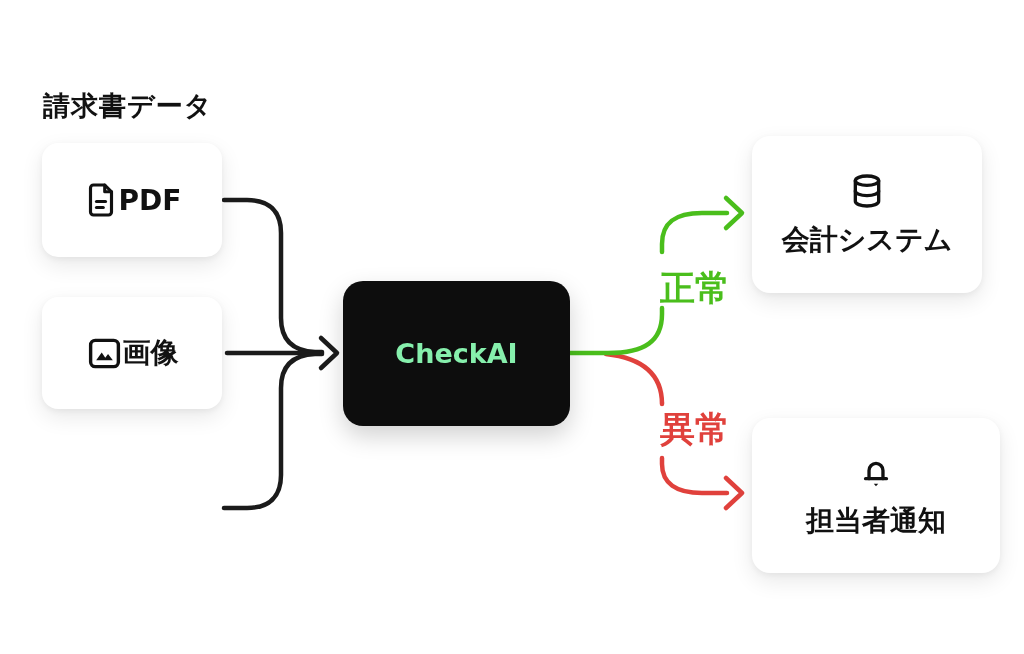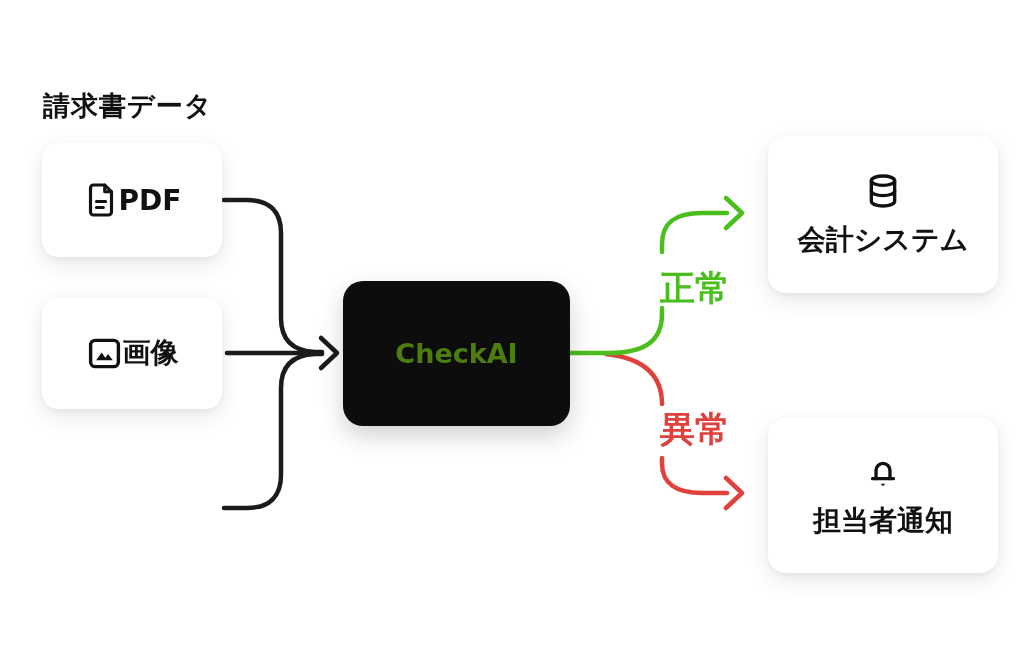--- a/index.html
+++ b/index.html
@@ -33,37 +33,37 @@
   .title-left{left:43px;top:72px;margin-top:16px;}
   .title-right{left:823px;top:72px;}
 
   .card{
     position:absolute;z-index:2;
     background:#ffffff;border-radius:16px;
     box-shadow:0 8px 22px rgba(0,0,0,0.09),0 2px 6px rgba(0,0,0,0.05);
     display:flex;align-items:center;justify-content:center;
   }
   .card-h{flex-direction:row;}
-  .card-v{flex-direction:column;gap:10px;border-radius:18px;margin-left:16px;}
+  .card-v{flex-direction:column;gap:10px;border-radius:18px;}
   .card-label{font-size:28px;font-weight:700;color:var(--ink);white-space:nowrap;}
 
   .card-pdf{left:42px;top:143px;width:180px;height:114px;}
   .card-image{left:42px;top:297px;width:180px;height:112px;}
   .card-csv{left:42px;top:454px;width:180px;height:108px;}
   .card-accounting{left:752px;top:136px;width:230px;height:157px;}
-  .card-notify{left:752px;top:418px;width:230px;height:155px;}
+  .card-notify{left:752px;top:418px;width:248px;height:155px;}
 
   .node-checkai{
     position:absolute;z-index:2;
     left:343px;top:281px;width:227px;height:145px;
     background:var(--node_bg);border-radius:20px;
     display:flex;flex-direction:column;align-items:center;justify-content:center;gap:9px;
     box-shadow:0 10px 24px rgba(0,0,0,0.18);
   }
-  .node-checkai .line{color:#4d7c0f;font-size:27px;font-weight:700;white-space:nowrap;}
+  .node-checkai .line{color:#86efac;font-size:27px;font-weight:700;white-space:nowrap;}
 
   .branch-label{
     position:absolute;z-index:3;width:66px;text-align:right;
     font-size:35px;font-weight:700;white-space:nowrap;margin-left:32px;
   }
   .label-success{left:628px;top:265px;color:var(--success);}
   .label-error{left:628px;top:406px;color:var(--error);}
 
   .icon{display:block;flex:0 0 auto;}
 </style>

